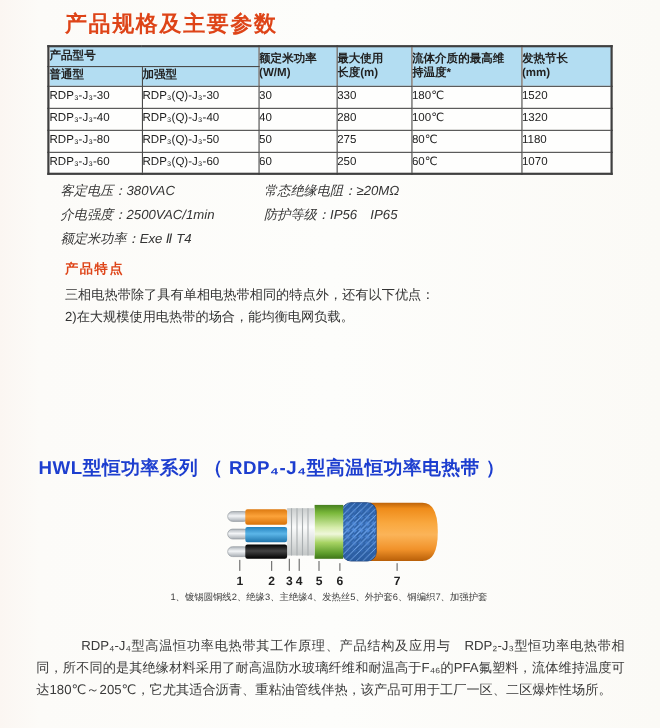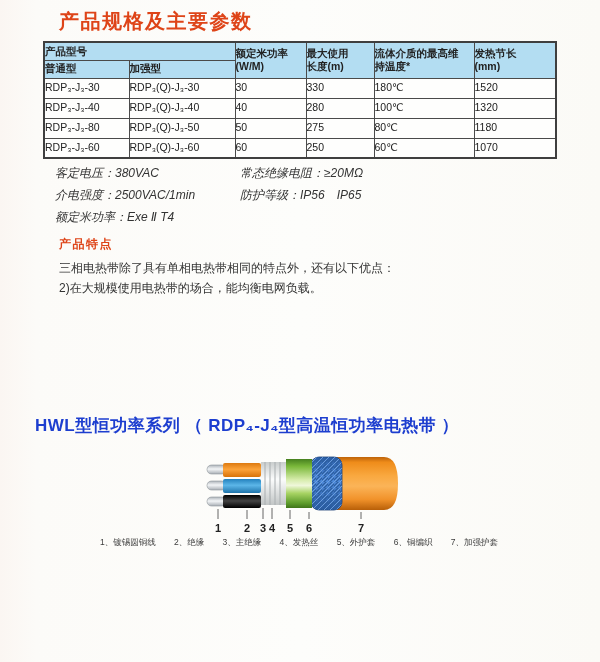--- a/index.html
+++ b/index.html
@@ -57,21 +57,21 @@
   .features{
     position:absolute;left:35px;top:259px;width:532px;
     font-size:12px;line-height:19.5px;color:#333;
     text-align:justify;
   }
   .features p{margin:0;text-indent:2em;}
   
   .cable-svg{position:absolute;left:190px;top:452px;}
   .legend{
     position:absolute;left:100px;top:537px;width:398px;
-    display:flex;justify-content:space-between;
+    display:flex;justify-content:center;
     font-size:8.5px;color:#3c3c3c;white-space:nowrap;
   }
   
   .bottom-par{
     position:absolute;left:33px;top:577px;width:535px;
     font-size:12px;line-height:20px;color:#3a3a3a;
     text-align:justify;text-indent:3.4em;margin:0;
   }
 </style>
 </head>
@@ -268,13 +268,14 @@
   <div class="legend">
       <span>1、镀锡圆铜线</span>
       <span>2、绝缘</span>
       <span>3、主绝缘</span>
       <span>4、发热丝</span>
       <span>5、外护套</span>
       <span>6、铜编织</span>
       <span>7、加强护套</span>
     </div>
 
+  <p class="bottom-par">RDP₄-J₄型高温恒功率电热带其工作原理、产品结构及应用与　RDP₂-J₃型恒功率电热带相同，所不同的是其绝缘材料采用了耐高温防水玻璃纤维和耐温高于F₄₆的PFA氟塑料，流体维持温度可达180℃～205℃，它尤其适合沥青、重粘油管线伴热，该产品可用于工厂一区、二区爆炸性场所。</p>
 </div>
 
 </body></html>

